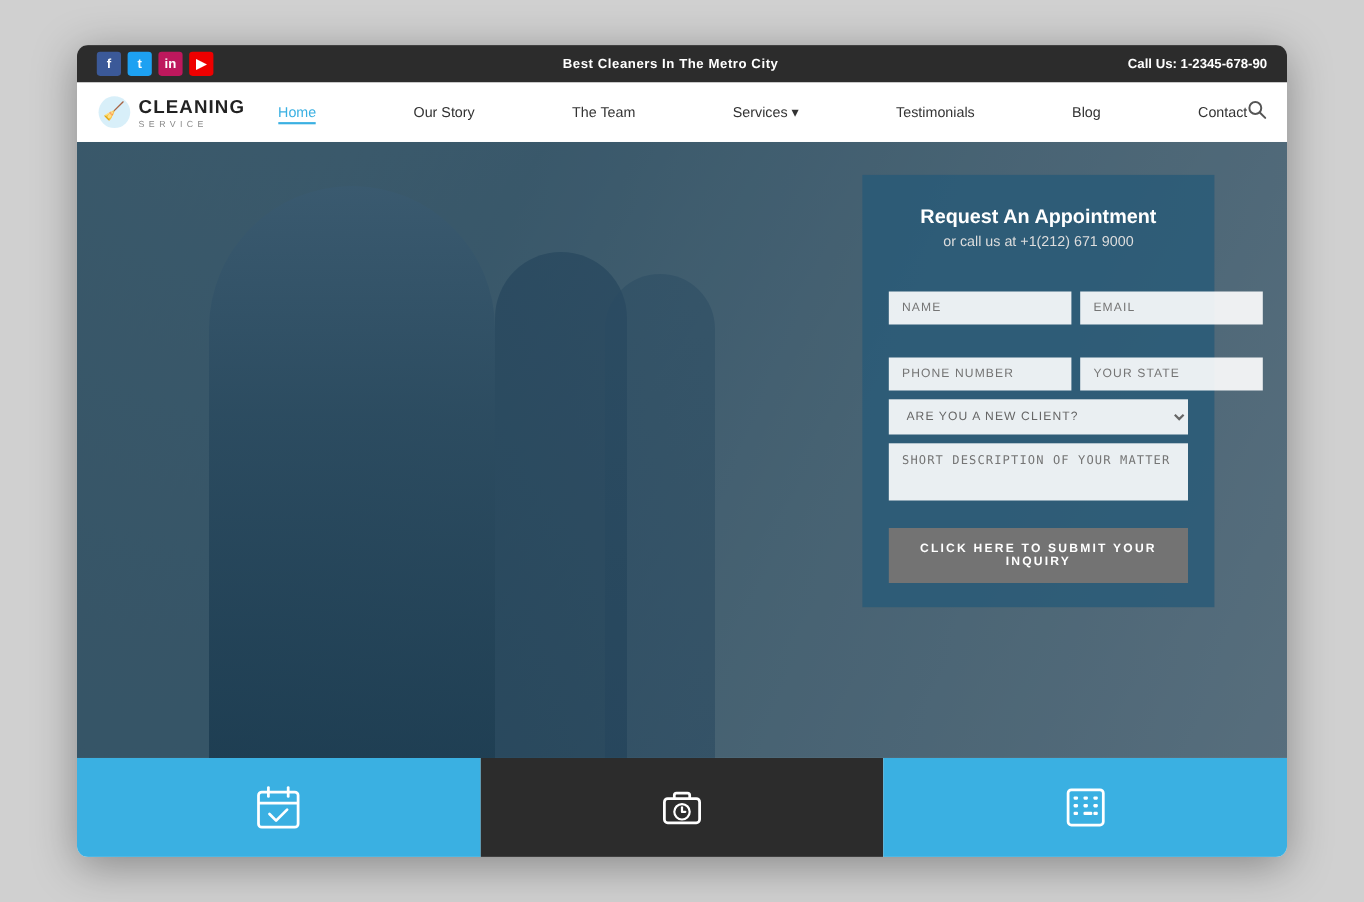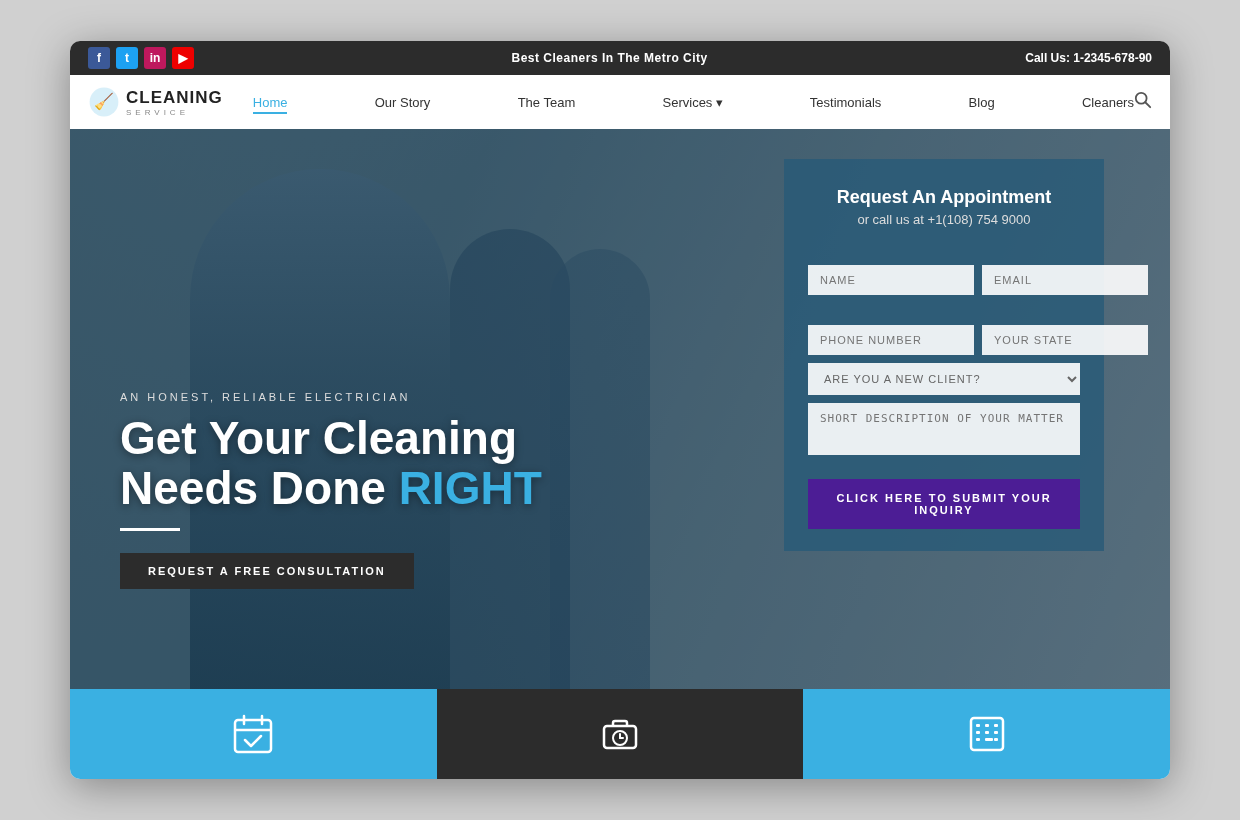--- a/index.html
+++ b/index.html
@@ -206,21 +206,21 @@
       color: #666;
       text-transform: uppercase;
       letter-spacing: 1px;
       outline: none;
       height: 52px;
       resize: none;
       margin-bottom: 20px;
     }
     .form-submit {
       width: 100%;
-      background: #4c1d95;
+      background: #737373;
       color: #fff;
       border: none;
       padding: 13px;
       font-size: 11px;
       letter-spacing: 2px;
       text-transform: uppercase;
       font-weight: 700;
       cursor: pointer;
     }
 
@@ -285,21 +285,21 @@
           <span>Services</span> ▾
         </a>
       </li>
       <li>
         <a href="#">Testimonials</a>
       </li>
       <li>
         <a href="#">Blog</a>
       </li>
       <li>
-        <a href="#">Cleaners</a>
+        <a href="#">Contact</a>
       </li>
     </ul>
     <div class="nav-search">
       <svg width="18" height="18" viewBox="0 0 20 20" fill="none">
         <circle cx="8" cy="8" r="6" stroke="#555" stroke-width="2"></circle>
         <line x1="12.5" y1="12.5" x2="18" y2="18" stroke="#555" stroke-width="2" stroke-linecap="round"></line>
       </svg>
     </div>
   </div>
 
@@ -308,33 +308,24 @@
 
     <div style="position:absolute;inset:0;z-index:0;background:linear-gradient(to right, rgba(80,120,140,0.7) 0%, rgba(100,140,160,0.5) 50%, rgba(120,160,180,0.4) 100%);"></div>
 
     <div style="position:absolute;left:120px;bottom:0;z-index:2;width:260px;height:520px;background:linear-gradient(to bottom, #3a5a70 0%, #2a4a5f 40%, #1a3a4f 100%);border-radius:130px 130px 0 0;opacity:0.85;"></div>
 
     <div style="position:absolute;left:380px;bottom:0;z-index:1;width:120px;height:460px;background:linear-gradient(to bottom,#2a5a7a,#1a4a6a);border-radius:60px 60px 0 0;opacity:0.6;"></div>
     <div style="position:absolute;left:480px;bottom:0;z-index:1;width:100px;height:440px;background:linear-gradient(to bottom,#3a6a8a,#2a5a7a);border-radius:50px 50px 0 0;opacity:0.5;"></div>
 
     <div class="hero-overlay"></div>
 
-    <div class="hero-content">
-      <div class="hero-subtitle">An Honest, Reliable Electrician</div>
-      <div class="hero-title">
-        <span>Get Your Cleaning</span><br>
-        <span>Needs Done </span><span class="highlight">RIGHT</span>
-      </div>
-      <div class="hero-divider"></div>
-      <button class="hero-btn">REQUEST A FREE CONSULTATION</button>
-    </div>
 
     <div class="appt-form">
       <div class="appt-title">Request An Appointment</div>
-      <div class="appt-subtitle">or call us at +1(108) 754 9000</div>
+      <div class="appt-subtitle">or call us at +1(212) 671 9000</div>
 
       <div class="form-row">
         <input class="form-input" type="text" placeholder="NAME" style="">
         <input class="form-input" type="email" placeholder="EMAIL" style="">
       </div>
       <div class="form-row">
         <input class="form-input" type="tel" placeholder="PHONE NUMBER" style="">
         <input class="form-input" type="text" placeholder="YOUR STATE" style="">
       </div>
       <select class="form-select">

